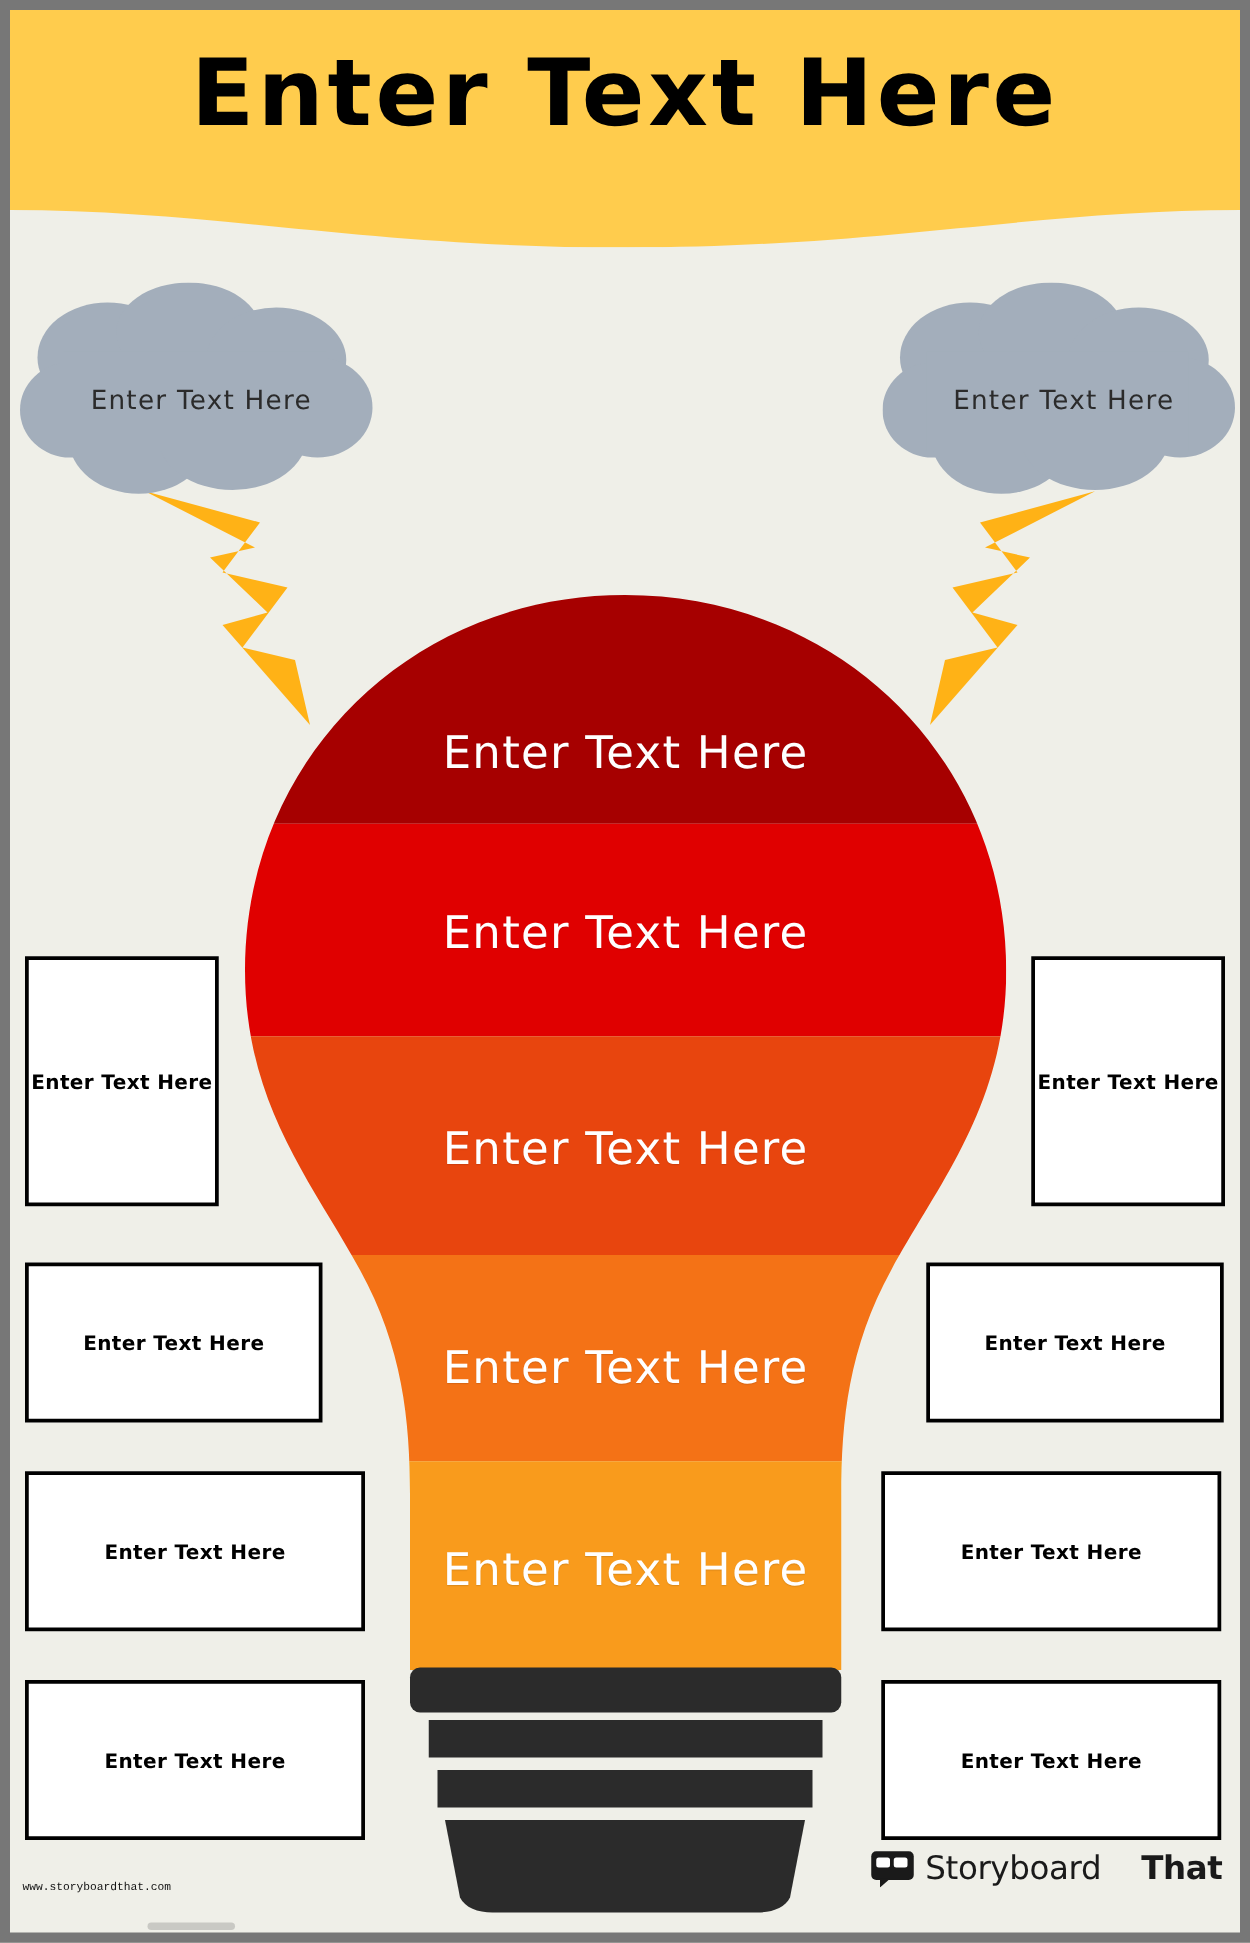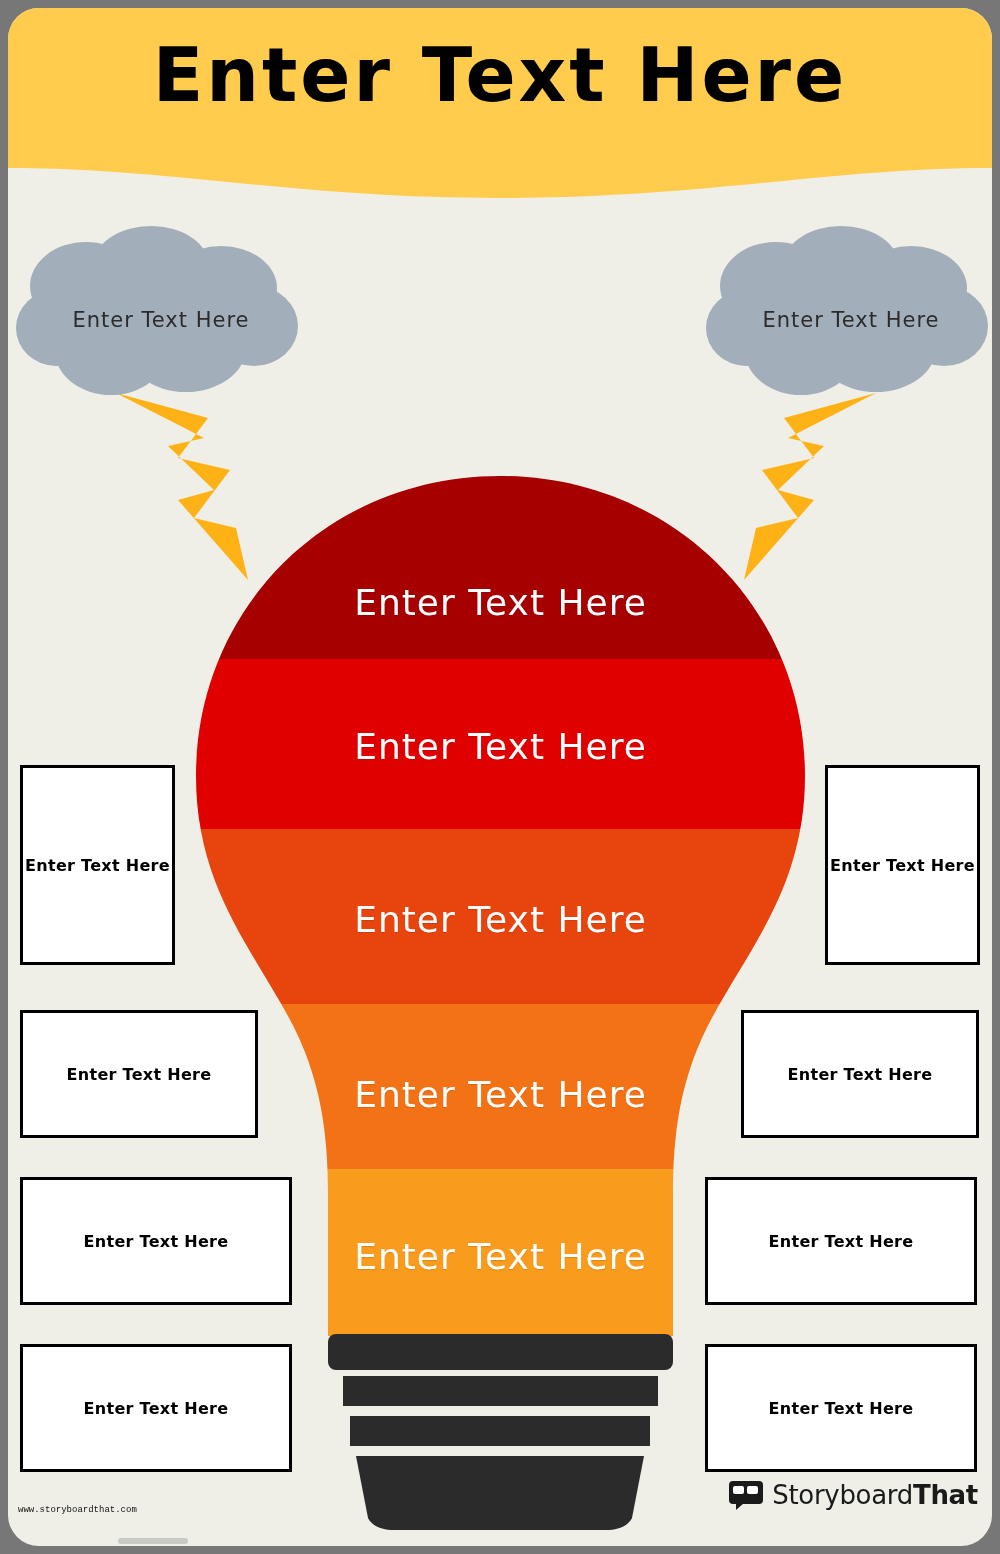--- a/index.html
+++ b/index.html
@@ -15,21 +15,20 @@
   }
 
   #poster {
     position: absolute;
     left: 8px;
     top: 8px;
     width: 984px;
     height: 1538px;
     background: #EFEFE8;
     overflow: hidden;
-    border-radius: 31px;
   }
 
   
   #header-band {
     position: absolute;
     left: 0;
     top: 0;
     width: 984px;
     height: 190px;
     overflow: hidden;
@@ -133,21 +132,21 @@
     display: flex;
     align-items: center;
     gap: 8px;
   }
   #brand-text {
     font-family: "DejaVu Sans", sans-serif;
     font-size: 26px;
     color: #1a1a1a;
     letter-spacing: -0.3px;
   }
-  #brand-text b { font-weight: 700; }
+  #brand-text b { font-weight: 700; margin-left: 32px; }
 
   
   #scroll-artifact {
     position: absolute;
     left: 110px;
     top: 1530px;
     width: 70px;
     height: 6px;
     background: #c9c9c4;
     border-radius: 3px;

